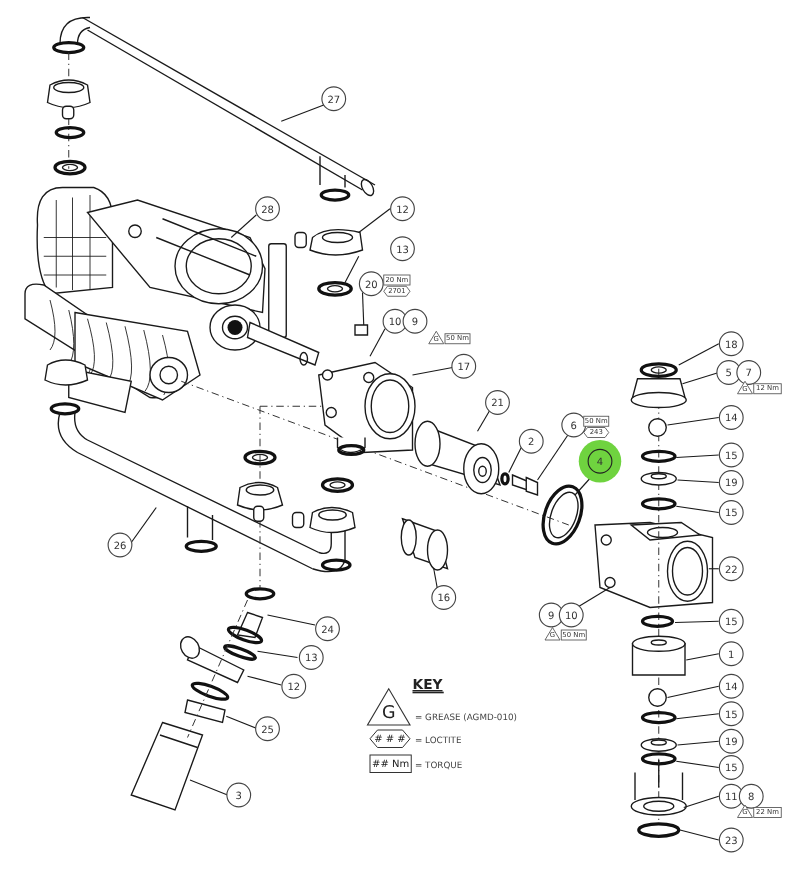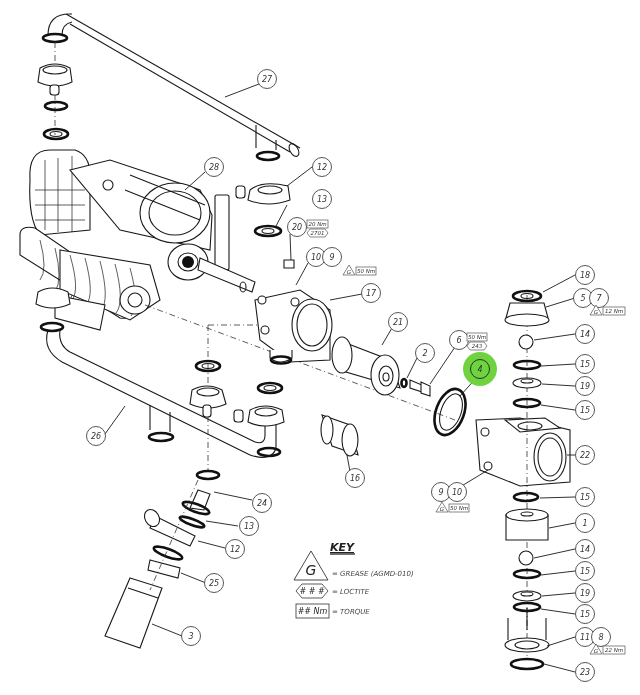--- a/index.html
+++ b/index.html
@@ -1,17 +1,17 @@
 <!DOCTYPE html>
 <html><head>
   <meta charset="utf-8">
   <style>
     html, body { margin: 0; padding: 0; background: #ffffff; }
     body { width: 640px; height: 695px; overflow: hidden; font-family: "DejaVu Sans", sans-serif; }
-    #stage { position: relative; width: 640px; height: 561px; font-style: italic; }
+    #stage { position: relative; width: 640px; height: 561px; }
     svg#drawing { position: absolute; left: 0; top: 0; width: 640px; height: 695px; }
     .ln { fill: none; stroke: #1a1a1a; stroke-width: 1.1; }
     .thin { fill: none; stroke: #1a1a1a; stroke-width: 0.7; }
     .thick { fill: none; stroke: #111; stroke-width: 2.6; }
     .fillw { fill: #fff; stroke: #1a1a1a; stroke-width: 1.1; }
     .dash { fill: none; stroke: #333; stroke-width: 0.8; stroke-dasharray: 6 3 1 3; }
     .leader { fill: none; stroke: #1a1a1a; stroke-width: 0.9; }
     .balloon circle { fill: #fff; stroke: #444; stroke-width: 0.9; }
     .balloon text { font-family: "DejaVu Sans", sans-serif; font-size: 8px; fill: #333; text-anchor: middle; dominant-baseline: central; }
     .tag rect, .tag polygon { fill: #fff; stroke: #555; stroke-width: 0.7; }

